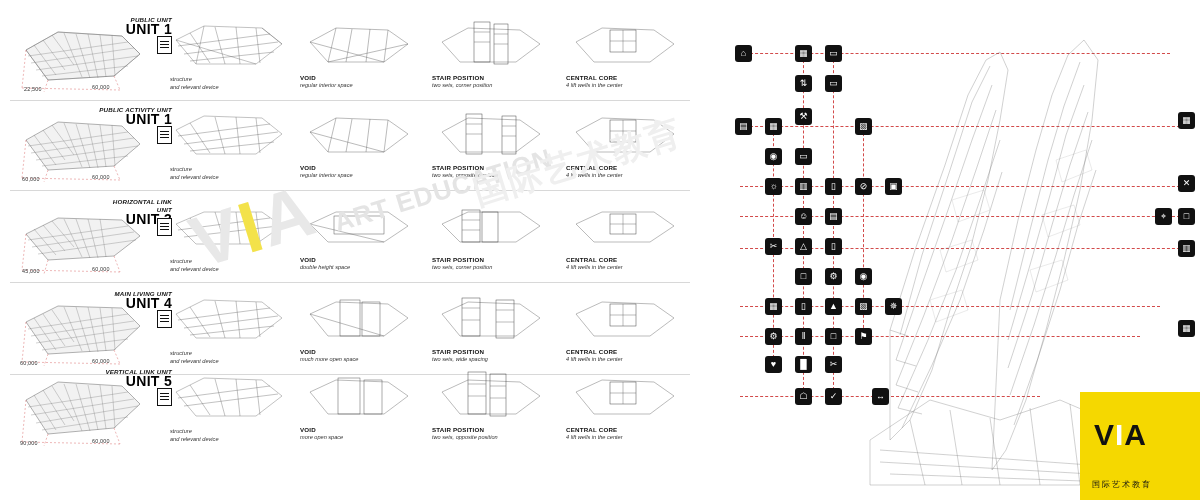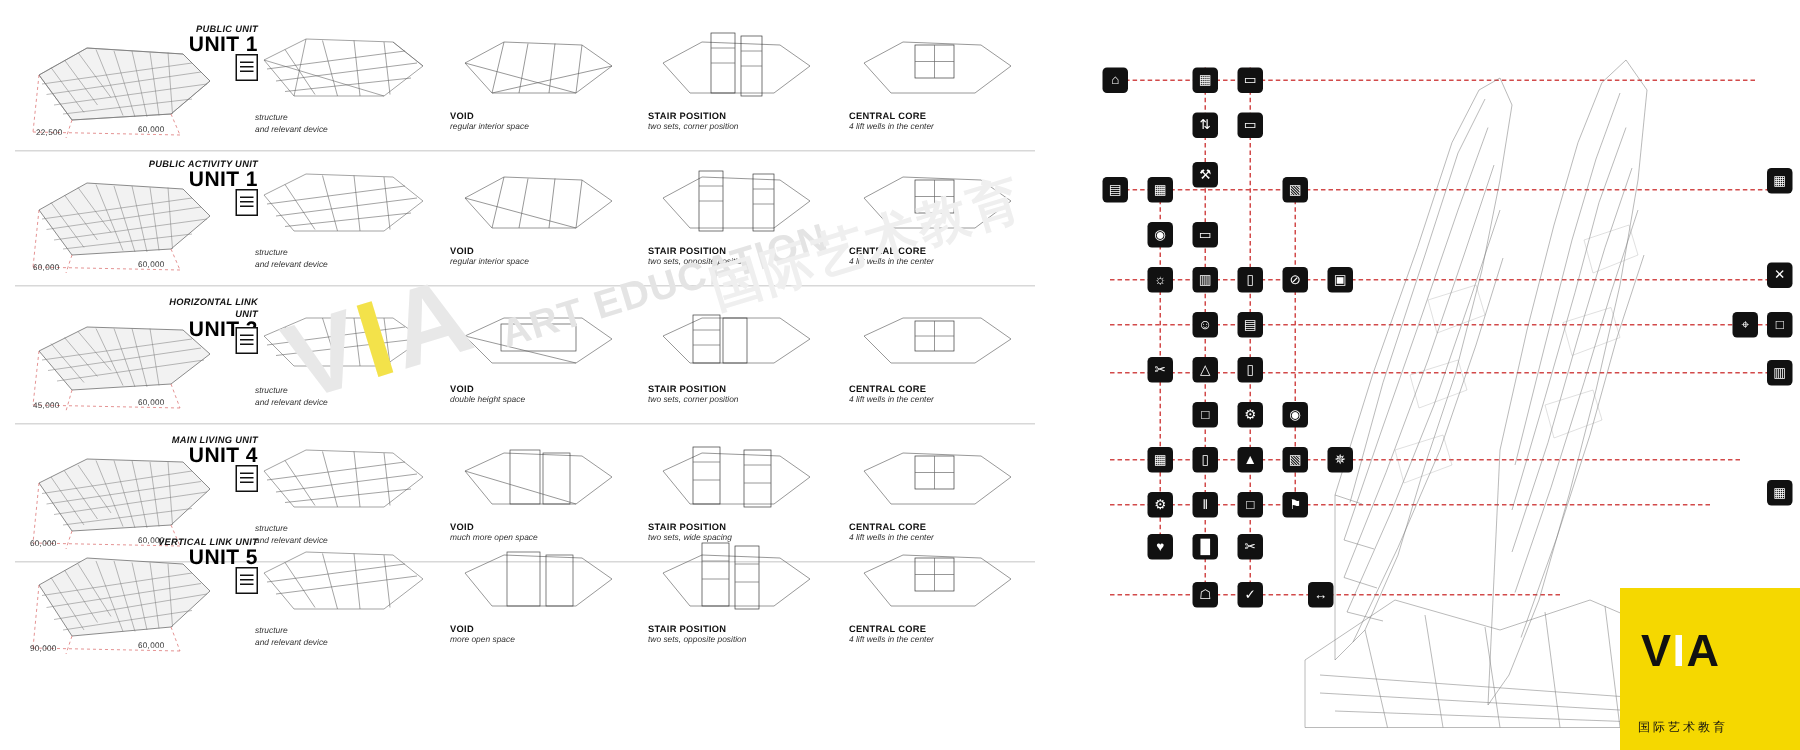--- a/index.html
+++ b/index.html
@@ -499,21 +499,21 @@
               <line x1="44" y1="23" x2="70" y2="23"></line>
         </g>
           </svg>
       </div>
       <div class="clabel" style="left:566px;top:60px;">
         <div class="clab-t">CENTRAL CORE</div>
         <div class="clab-s">4 lift wells in the center</div>
       </div>
     </div>
 
-    <div class="row" style="top:356px;">
+    <div class="row" style="top:366px;">
       <div class="massing">
         <svg width="130" height="78" viewBox="0 0 130 78">
           <g stroke="#555" stroke-width=".45" fill="none">
             <polygon points="8,28 40,10 104,14 122,32 96,56 30,62" fill="#f2f2f2"></polygon>
             <g stroke="#7a7a7a" stroke-width=".35">
               <line x1="16" y1="23" x2="38" y2="58"></line>
                 <line x1="25" y1="18" x2="47" y2="53"></line>
               <line x1="34" y1="14" x2="56" y2="49"></line>
                 <line x1="46" y1="12" x2="64" y2="59"></line>
               <line x1="58" y1="12" x2="72" y2="59"></line>

